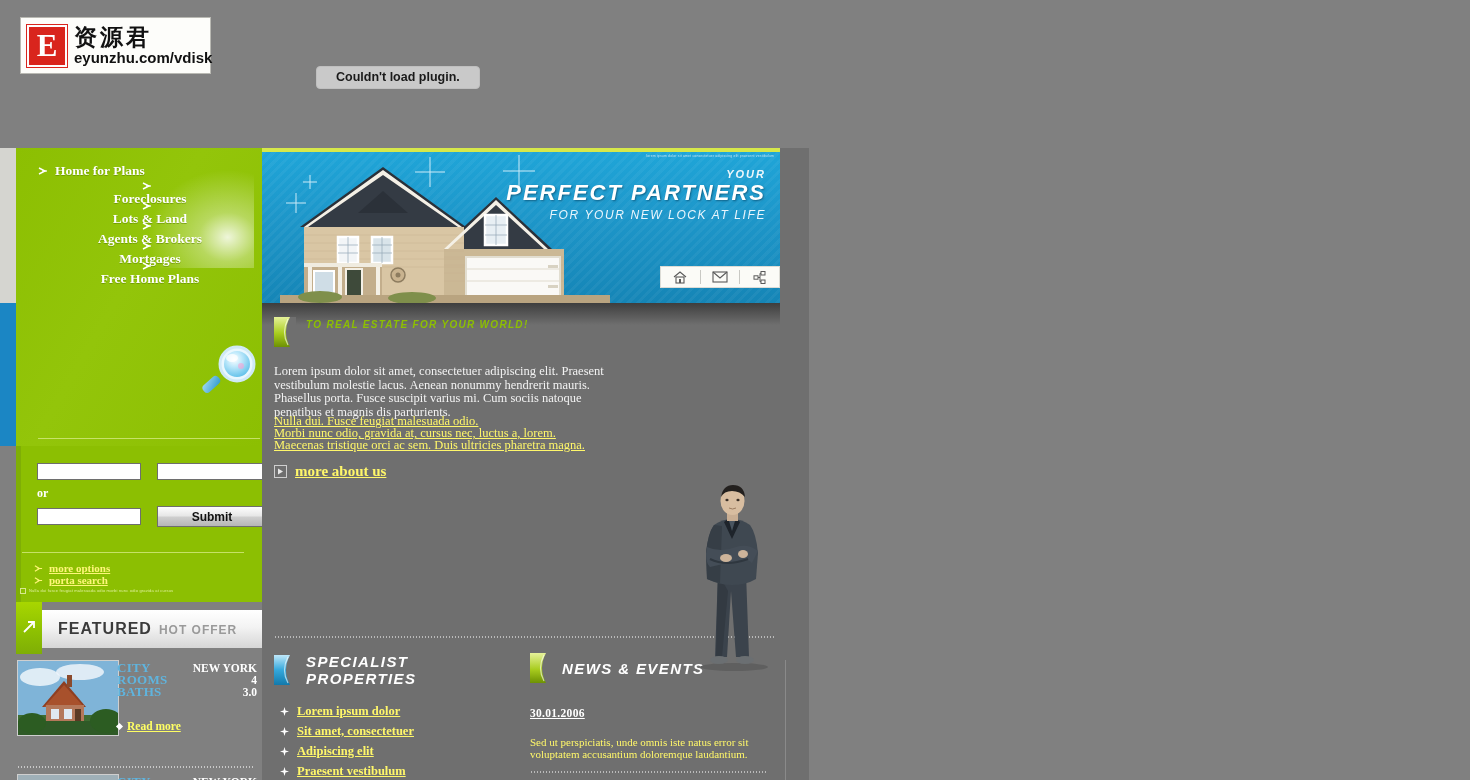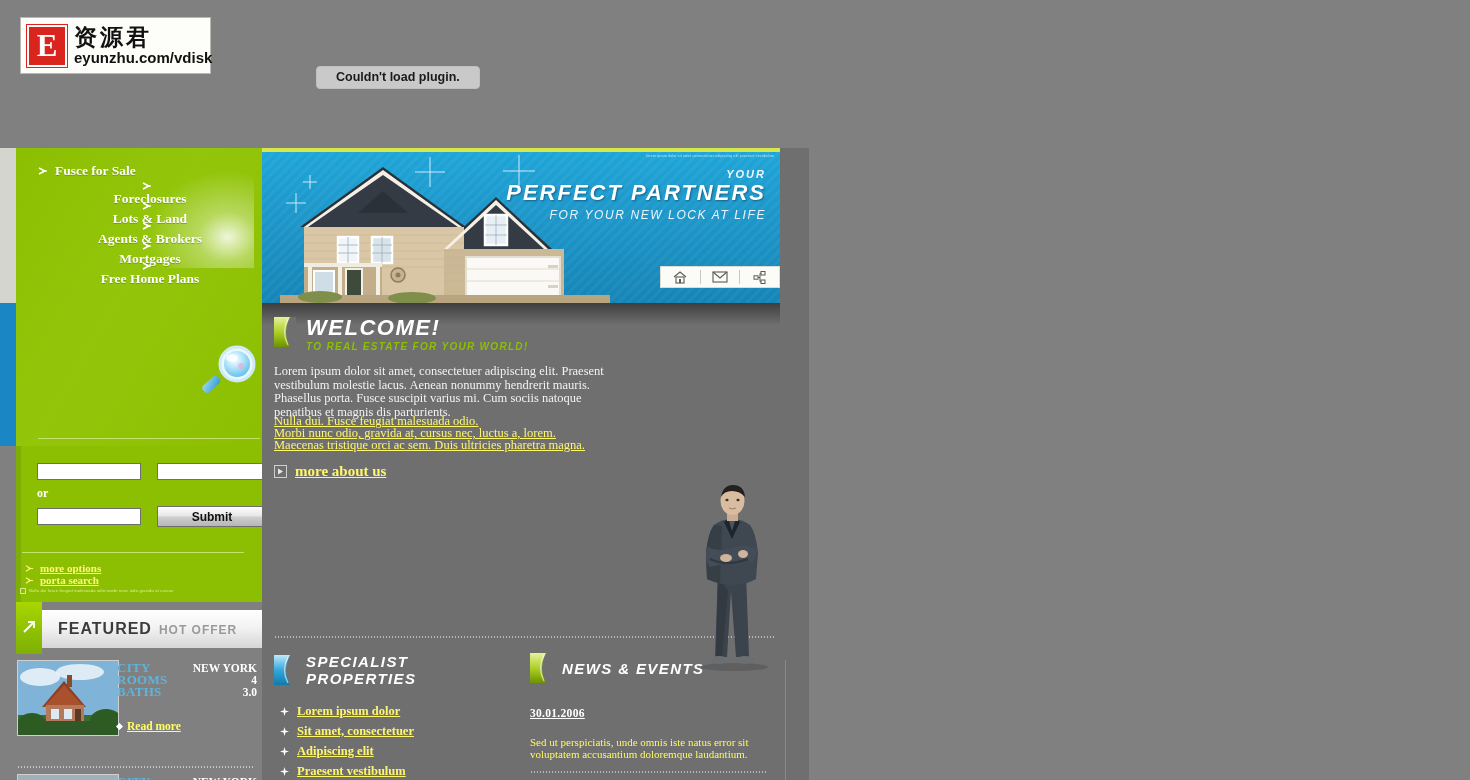--- a/index.html
+++ b/index.html
@@ -143,21 +143,21 @@
     background: #8cbf02;
   }
   #opts-panel-green-l {
     position: absolute; left: 16px; top: 398px; width: 5px; height: 56px;
     background: #7fae06;
   }
   #opts-divider {
     position: absolute; left: 6px; top: 6px; width: 222px; height: 1px;
     background: #d9ec8a; opacity: .75;
   }
-  .opt-row { display: flex; align-items: center; padding-left: 9px; height: 12px; }
+  .opt-row { display: flex; align-items: center; padding-left: 18px; height: 12px; }
   #opt-more-options { position: absolute; left: 16px; top: 414px; }
   #opt-more-search  { position: absolute; left: 16px; top: 426px; }
   .opt-arrow { width: 9px; height: 9px; margin-right: 6px; flex: 0 0 auto; }
   .opt-label {
     color: #fff67a; font-weight: bold; font-size: 11px;
     text-decoration: underline; font-family: "Liberation Serif", serif;
     cursor: pointer;
   }
   #tiny-note {
     position: absolute; left: 20px; top: 439px; width: 220px; height: 8px;
@@ -441,21 +441,21 @@
         <ellipse cx="33" cy="14" rx="6" ry="4" fill="#ffffff" opacity=".75"></ellipse>
         <circle cx="42" cy="22" r="3" fill="#ff9ad0" opacity=".55"></circle>
       </svg>
 
       <div class="nav-list">
         <div class="nav-item">
           <svg class="nav-arrow" viewBox="0 0 10 10">
             <path d="M1 2 L7 5 L1 8" fill="none" stroke="#ffffff" stroke-width="1.4"></path>
             <path d="M4 5 L9 5" stroke="#ffffff" stroke-width="1.2"></path>
           </svg>
-          <span class="nav-label">Fusce for Sale</span>
+          <span class="nav-label">Home for Plans</span>
         </div>
         <div class="nav-item">
           <svg class="nav-arrow" viewBox="0 0 10 10">
             <path d="M1 2 L7 5 L1 8" fill="none" stroke="#ffffff" stroke-width="1.4"></path>
             <path d="M4 5 L9 5" stroke="#ffffff" stroke-width="1.2"></path>
           </svg>
           <span class="nav-label">Foreclosures</span>
         </div>
         <div class="nav-item">
           <svg class="nav-arrow" viewBox="0 0 10 10">
@@ -757,21 +757,20 @@
               <stop offset="0%" stop-color="#e6f29a"></stop>
               <stop offset="55%" stop-color="#a8cc1e"></stop>
               <stop offset="100%" stop-color="#6d9103"></stop>
             </linearGradient>
           </defs>
           <rect x="0" y="0" width="16" height="30" fill="url(#gry)"></rect>
           <path d="M16 0 Q8 15 16 30 L22 30 L22 0 Z" fill="#6f6f6f"></path>
           <path d="M14 2 Q7 15 14 28" fill="none" stroke="#ffffff" stroke-width="1.2" opacity=".6"></path>
         </svg>
         <div id="welcome-title-wrap">
-          <div class="welcome-title">WELCOME!</div>
           <div class="welcome-sub">TO REAL ESTATE FOR YOUR WORLD!</div>
         </div>
       </div>
 
       <div id="welcome-para">Lorem ipsum dolor sit amet, consectetuer adipiscing elit. Praesent vestibulum molestie lacus. Aenean nonummy hendrerit mauris. Phasellus porta. Fusce suscipit varius mi. Cum sociis natoque penatibus et magnis dis parturients.</div>
 
       <div id="welcome-links">
         <span class="wl">Nulla dui. Fusce feugiat malesuada odio.</span>
         <span class="wl">Morbi nunc odio, gravida at, cursus nec, luctus a, lorem.</span>
         <span class="wl">Maecenas tristique orci ac sem. Duis ultricies pharetra magna.</span>

